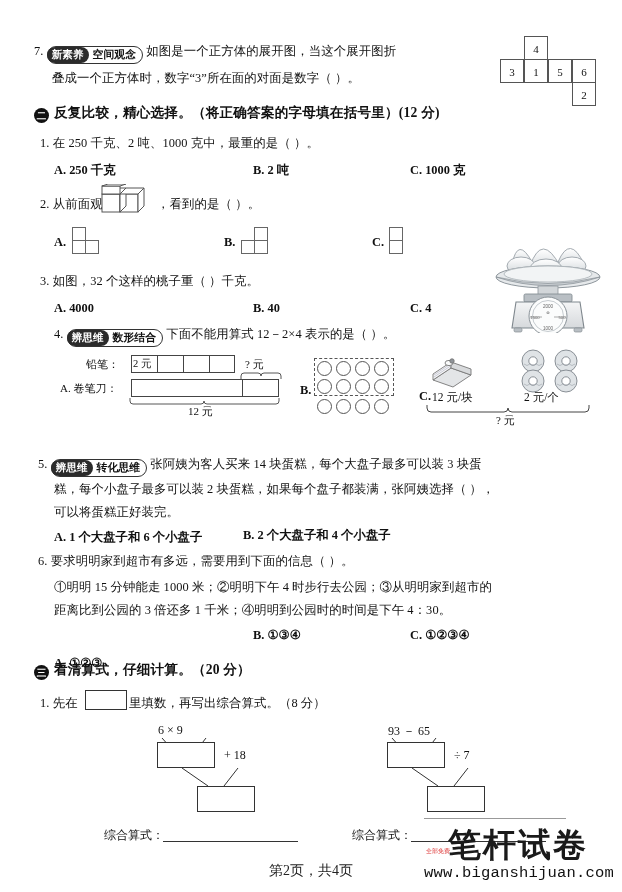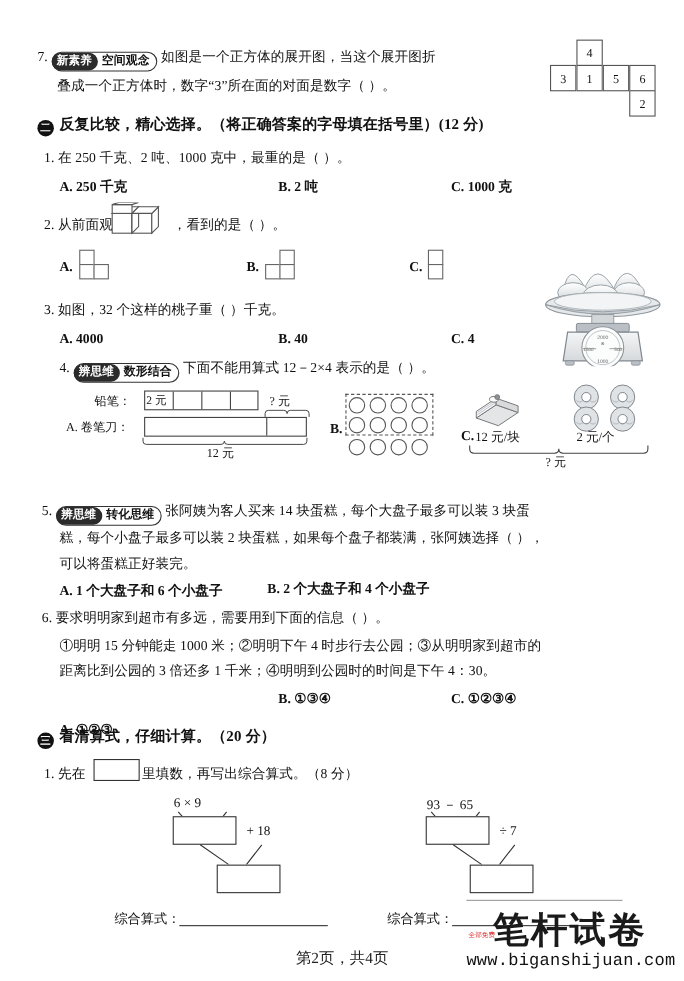--- a/index.html
+++ b/index.html
@@ -77,21 +77,21 @@
 
   
   .ibox { position:absolute; border:1px solid #333; box-sizing:border-box; background:#fff; }
   .opline { position:absolute; font-size:12px; }
   .ul { position:absolute; border-bottom:1px solid #333; }
 
   
   .footer { position:absolute; width:100%; text-align:center; font-size:14px; color:#222; }
   .wm { position:absolute; }
   .wm-cn {
-    font-family:Liberation Sans, sans-serif;
+    font-family:Liberation Serif, serif;
     font-size:33px; font-weight:bold; color:#1a1a1a; letter-spacing:2px;
     line-height:34px;
   }
   .wm-url {
     font-family:"Liberation Mono","DejaVu Sans Mono",monospace;
     font-size:15.5px; color:#111; letter-spacing:0.2px; line-height:18px;
   }
   .wm-red { font-size:6px; color:#d33; position:absolute; left:2px; top:30px;
             font-family:"DejaVu Sans",sans-serif; line-height:6px; }
   .wm-rule { position:absolute; border-top:1px solid #999; }

